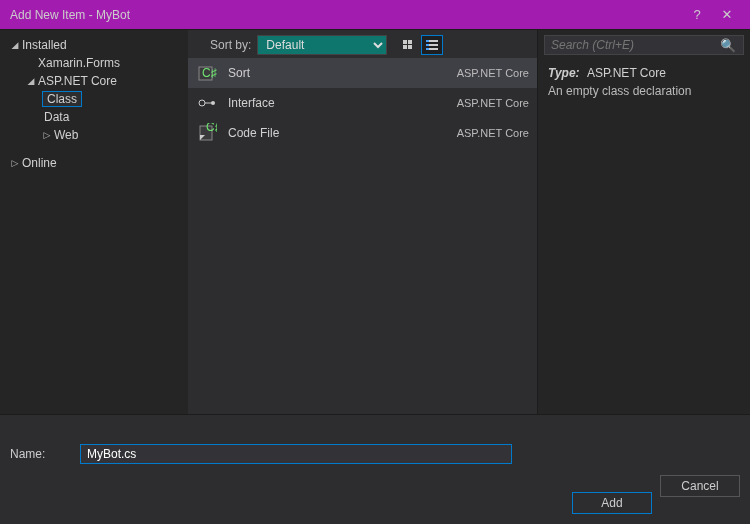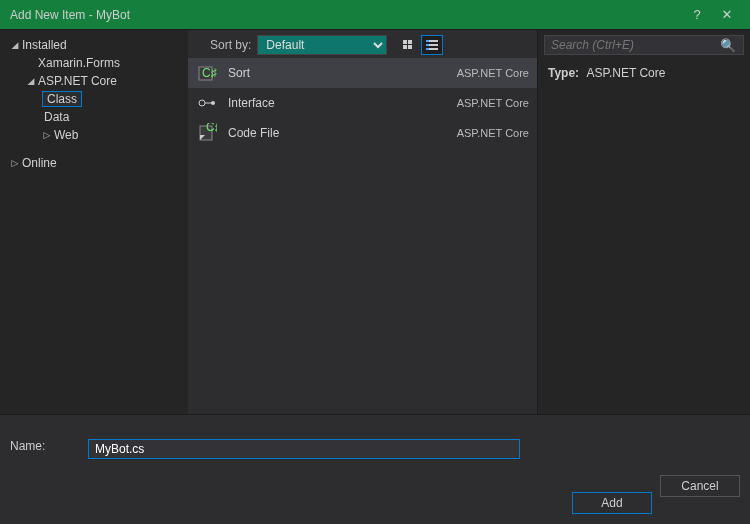--- a/index.html
+++ b/index.html
@@ -1,19 +1,19 @@
 <!DOCTYPE html>
 <html><head>
 <meta charset="utf-8">
 <style>
   * { box-sizing: border-box; margin: 0; padding: 0; font-family: "Segoe UI", Tahoma, sans-serif; font-size: 12px; color: #d0d0d0; }
   body { width: 750px; height: 524px; background: #2d2d30; display: flex; flex-direction: column; overflow: hidden; }
 
   
-  .titlebar { height: 30px; background: #15803d; display: flex; align-items: center; padding: 0 8px; border-bottom: 1px solid #1c1c1c; }
+  .titlebar { height: 30px; background: #a21caf; display: flex; align-items: center; padding: 0 8px; border-bottom: 1px solid #1c1c1c; }
   .titlebar .title { flex: 1; color: #ccc; font-size: 12px; padding-left: 2px; }
   .titlebar .ctl { width: 30px; text-align: center; color: #ccc; font-size: 13px; cursor: pointer; }
 
   
   .main { flex: 1; display: flex; min-height: 0; }
 
   
   .tree { width: 188px; background: #252526; padding: 6px 0 6px 4px; overflow-y: auto; }
   .tree .node { display: flex; align-items: center; height: 18px; padding-left: 6px; cursor: pointer; }
   .tree .node .arrow { width: 10px; display: inline-block; color: #bbb; font-size: 9px; text-align: center; }
@@ -47,27 +47,27 @@
   .ico-class svg, .ico-interface svg, .ico-file svg { width:20px; height:20px; }
 
   
   .rightpane { flex: 1; background: #252526; padding: 0; }
   .searchbar { height: 28px; display: flex; align-items: center; padding: 4px 6px 2px 6px; }
   .searchbar .searchbox { flex:1; height:20px; background:#333337; border:1px solid #434346; display:flex; align-items:center; padding:0 6px;}
   .searchbar input { flex:1; background:transparent; border:none; color:#ec4899; font-style:italic; outline:none;}
   .searchbar .mag { color:#ccc; font-size:13px; padding-left:4px;}
   .details { padding: 8px 10px; }
   .details .row1 { margin-bottom: 4px;}
-  .details .typelbl { color:#ccc; font-weight:bold; }
+  .details .typelbl { color:#ccc; font-weight:bold;font-style:italic; }
   .details .typeval { color:#d0d0d0; padding-left:4px;}
   .details .desc { color:#bbb; }
 
   
   .bottom { background: #2d2d30; border-top: 1px solid #1c1c1c; }
-  .namerow { display:flex; height: 30px; padding: 0 10px; gap: 8px; margin-top: 24px;}
+  .namerow { display:flex; align-items:center; height: 30px; padding: 0 10px; gap: 0; margin-top: 24px;}
   .namerow label { width: 70px; color:#ccc; }
   .namerow input { width: 432px; height: 20px; background:#333337; border:1px solid #007acc; color:#fff; padding:2px 6px; outline:none;}
   .btnrow { display:flex; justify-content:flex-end; padding: 6px 10px 10px 10px; gap: 8px;}
   .btnrow button { width: 80px; height: 22px; background:#2d2d30; color:#ccc; border:1px solid #555; cursor:pointer;}
   .btnrow button.primary { border:1px solid #007acc;margin-top:17px; }
 </style>
 </head>
 <body>
 
 <div class="titlebar">
@@ -173,20 +173,21 @@
       <div class="searchbox">
         <input type="text" placeholder="Search (Ctrl+E)" style="">
         <span class="mag">🔍</span>
       </div>
     </div>
     <div class="details">
       <div class="row1">
         <span class="typelbl">Type:</span>
         <span class="typeval">ASP.NET Core</span>
       </div>
+      <div class="desc">An empty class declaration</div>
     </div>
   </div>
 
 </div>
 
 <div class="bottom">
   <div class="namerow">
     <label>Name:</label>
     <input type="text" value="MyBot.cs" style="">
   </div>

